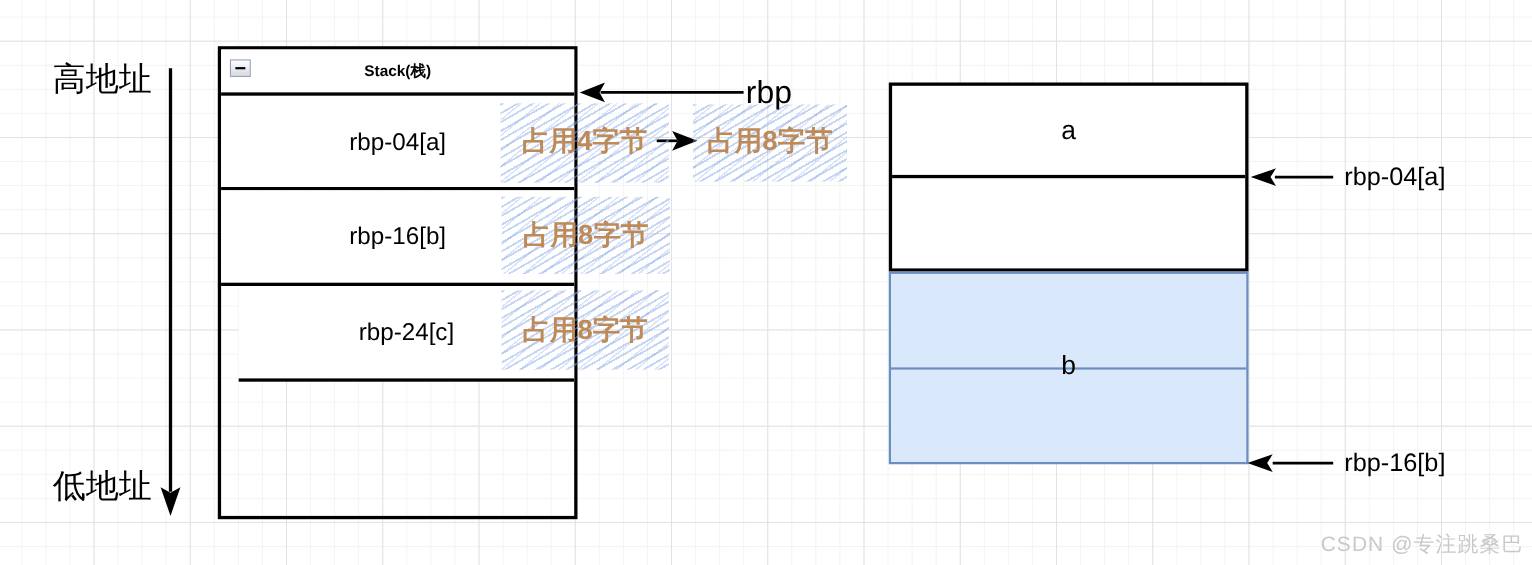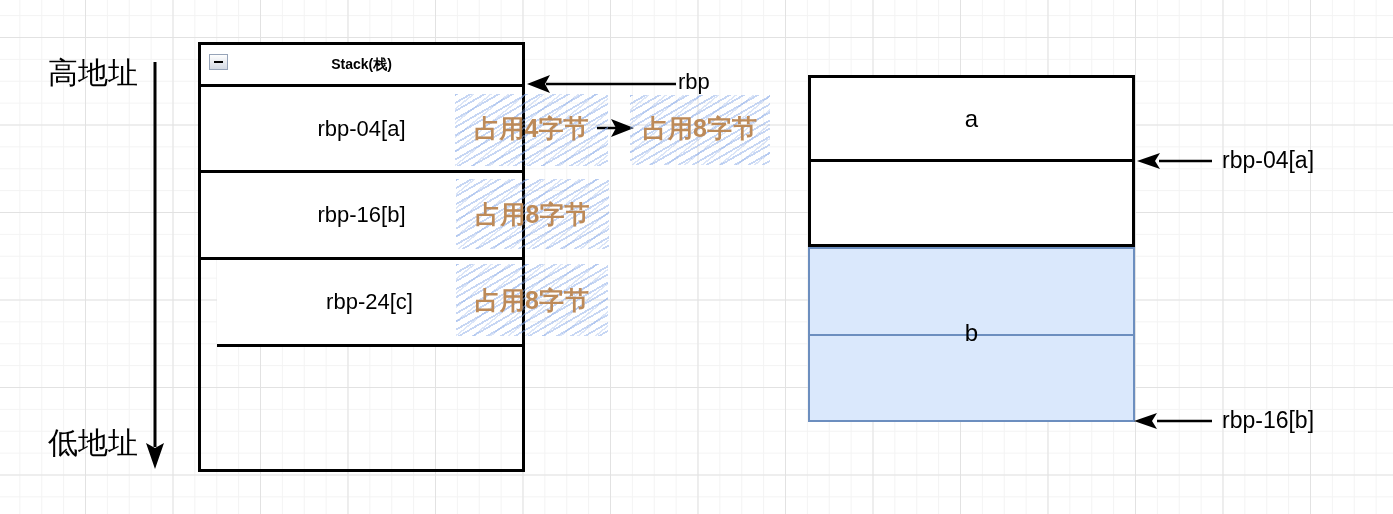--- a/index.html
+++ b/index.html
@@ -41,21 +41,21 @@
   .hatch{
     z-index:6;
     background-image:
       repeating-linear-gradient(150deg, rgba(130,165,230,0.45) 0 1.8px, transparent 1.8px 7px),
       repeating-linear-gradient(141deg, rgba(130,165,230,0.28) 0 1.5px, transparent 1.5px 11px);
   }
   .annot{
     z-index:7;font-weight:bold;font-size:25px;line-height:1;color:var(--annot-color,#bd8a58);
     text-align:center;
   }
-  .plain-label{font-size:22px;color:#000;line-height:1;z-index:7;}
+  .plain-label{font-size:29px;color:#000;line-height:1;z-index:7;}
   .ptr-label{font-size:23px;color:#000;line-height:1;z-index:7;}
   
   .mem-box-white{
     left:808px;top:75px;width:327px;height:172px;border:3px solid #000;
     box-sizing:border-box;background:#fff;z-index:4;
   }
   .mem-a-top{height:81px;border-bottom:3px solid #000;display:flex;align-items:center;
     justify-content:center;font-size:24px;color:#000;}
   .mem-box-blue{
     left:808px;top:247px;width:327px;height:175px;border:2px solid var(--blue-border,#6c8ebf);
@@ -133,14 +133,15 @@
       <line x1="1212" y1="161" x2="1159" y2="161" stroke="#000" stroke-width="2.5"></line>
       <polygon points="1137,161 1160,153 1155,161 1160,169" fill="#000"></polygon>
     </g>
 
     <g>
       <line x1="1212" y1="421" x2="1157" y2="421" stroke="#000" stroke-width="2.5"></line>
       <polygon points="1134,421 1157,413 1152,421 1157,429" fill="#000"></polygon>
     </g>
   </svg>
 
+  <div class="abs watermark">CSDN @专注跳桑巴</div>
 
 </div>
 
 </body></html>

